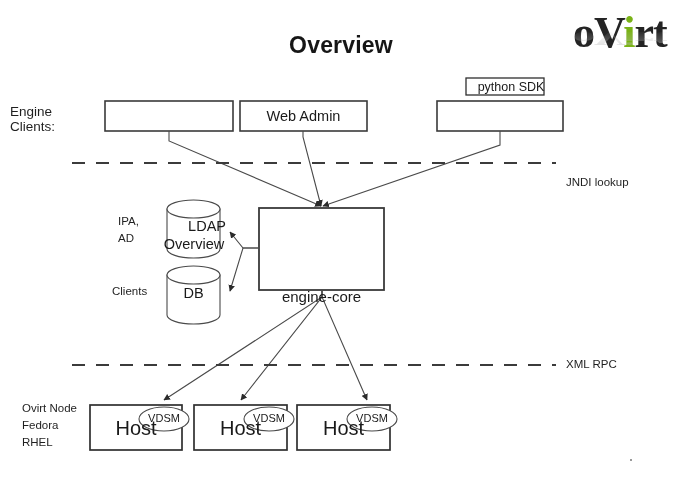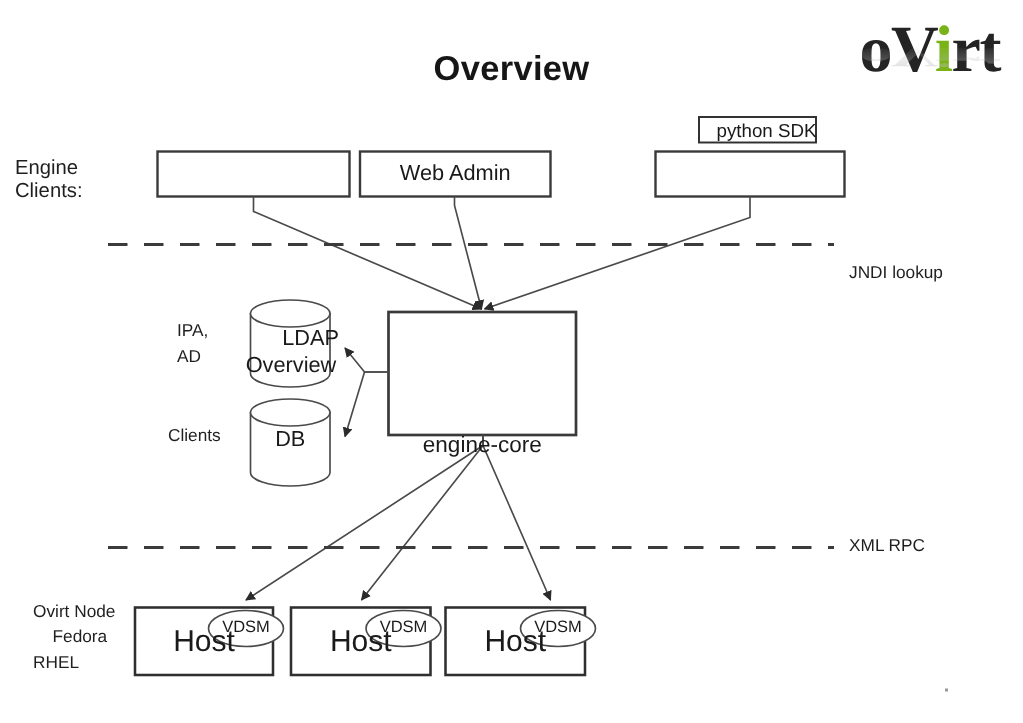--- a/index.html
+++ b/index.html
@@ -191,21 +191,21 @@
 
   <div class="txt label-side" style="left:10px; top:104px;">Engine</div>
   <div class="txt label-side" style="left:10px; top:119px;">Clients:</div>
 
   <div class="txt label-small" style="left:118px; top:215px;">IPA,</div>
   <div class="txt label-small" style="left:118px; top:232px;">AD</div>
 
   <div class="txt label-small" style="left:112px; top:285px;">Clients</div>
 
   <div class="txt label-small" style="left:22px; top:402px;">Ovirt Node</div>
-  <div class="txt label-small" style="left:22px; top:419px;margin-left:13px;">Fedora</div>
+  <div class="txt label-small" style="left:22px; top:419px;">Fedora</div>
   <div class="txt label-small" style="left:22px; top:436px;">RHEL</div>
 
   <div class="txt box-label" style="left:240px; top:108px; width:127px;">Web Admin</div>
 
   <div class="txt sdk-label" style="left:466px; top:80px; width:90px;">python SDK</div>
 
   <div class="txt box-label" id="engine-core-label" style="left:259px; top:240px; width:125px;margin-top:48px;">engine-core</div>
 
   <div class="txt cyl-label" style="left:162px; top:218px; width:64px;text-align:right;">LDAP</div>
   <div class="txt cyl-label" style="left:155px; top:236px; width:78px;">Overview</div>

